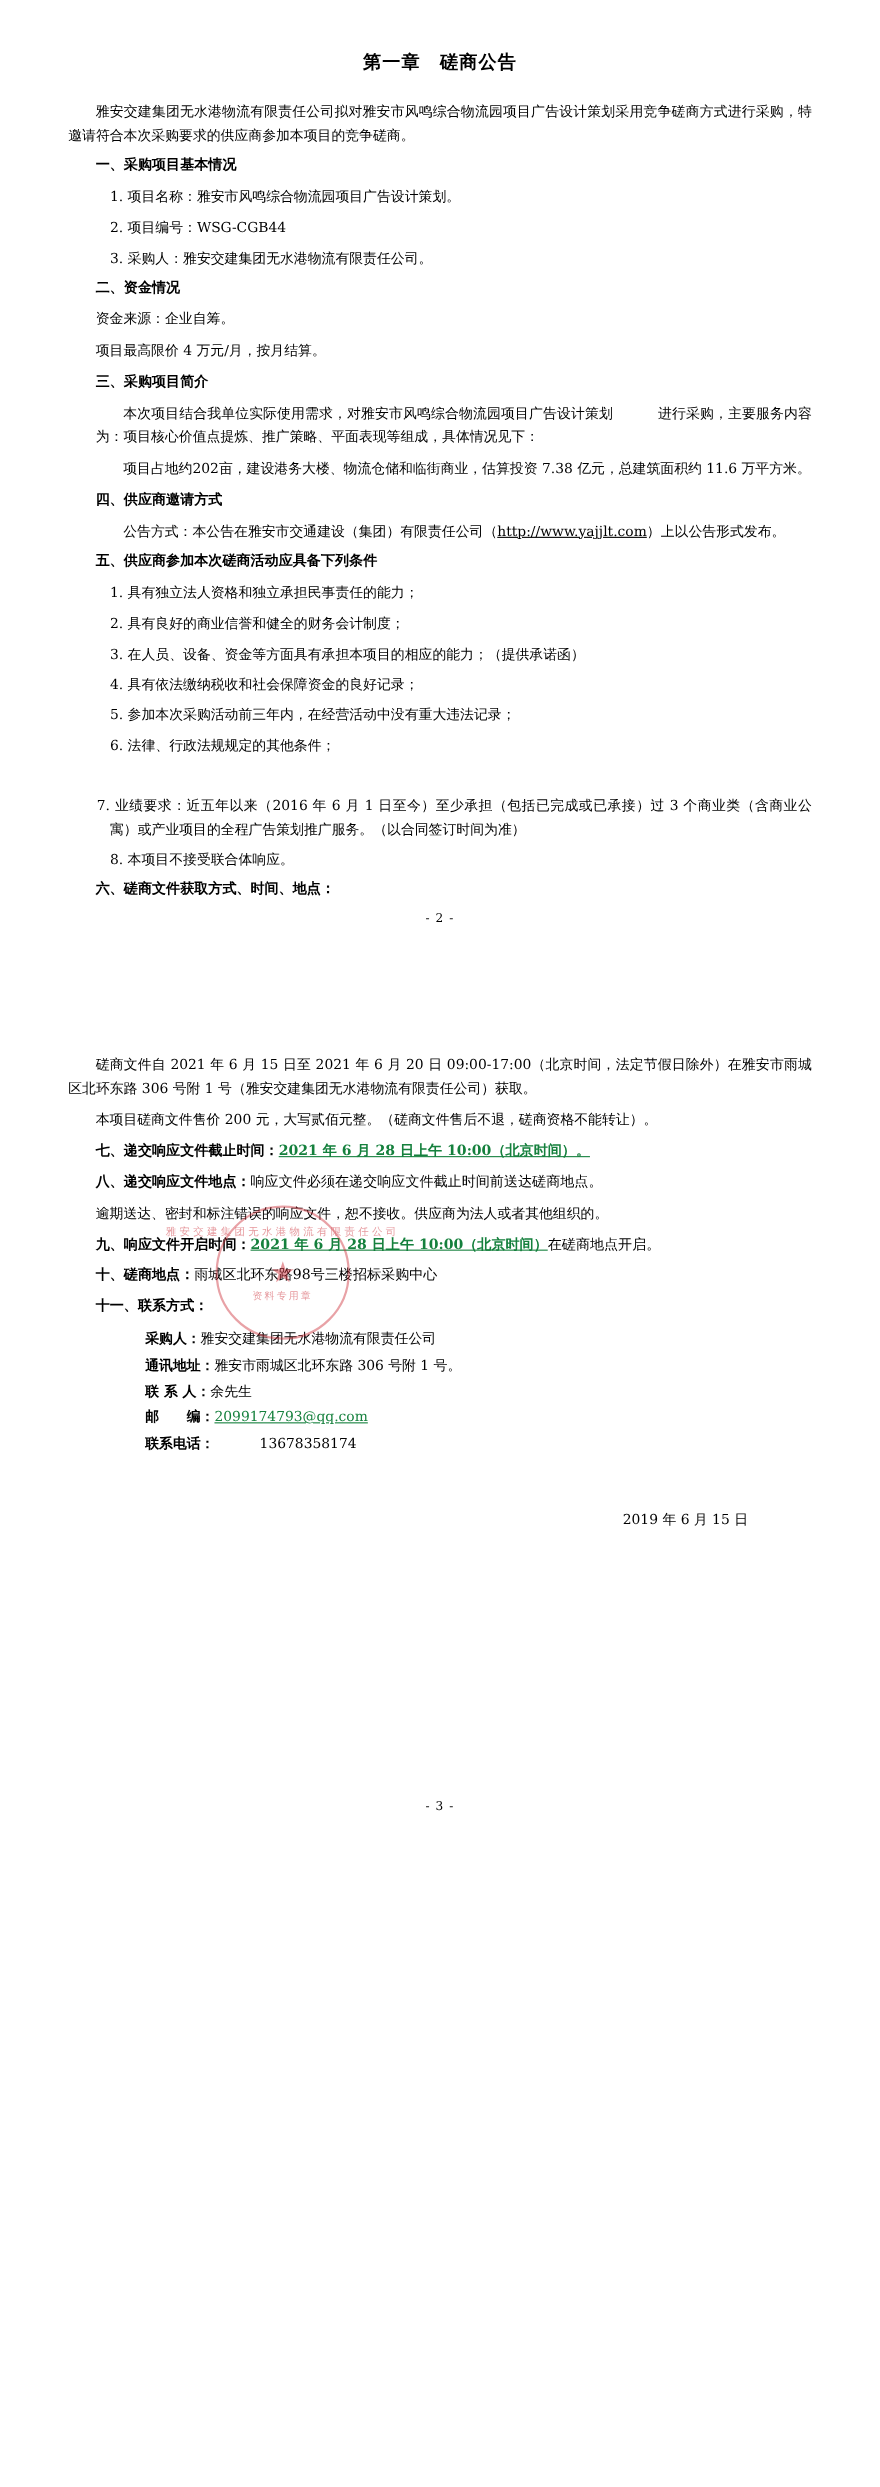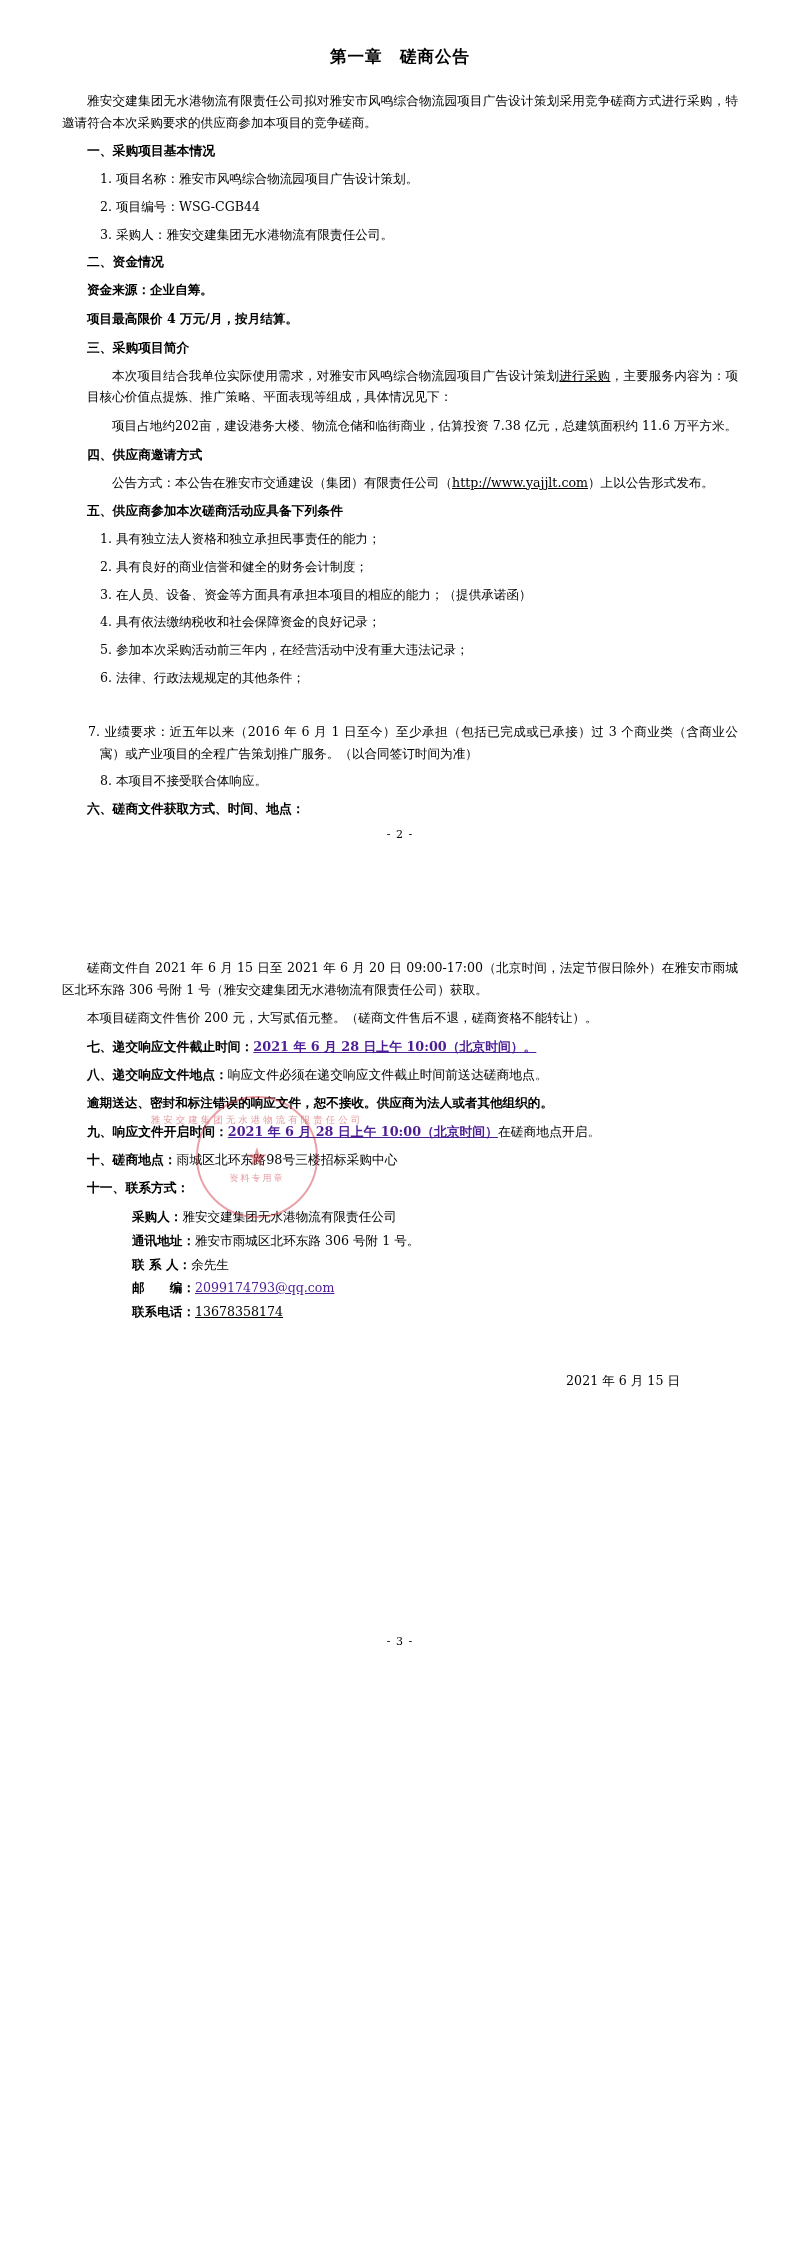--- a/index.html
+++ b/index.html
@@ -37,21 +37,20 @@
     margin: 0 0 7px 0;
     font-size: 12.6px;
     line-height: 1.72;
     text-align: justify;
   }
   .indent2 {
     text-indent: 25px;
   }
   .indent-sec {
     padding-left: 25px;
-    font-weight: bold;
   }
   .sec-head {
     font-weight: bold;
     font-size: 12.8px;
     padding-left: 25px;
     margin: 0 0 6px 0;
     line-height: 1.72;
   }
   .item {
     padding-left: 38px;
@@ -63,29 +62,29 @@
   .item-wrap {
     padding-left: 38px;
     text-indent: -12px;
     margin-top: 33px;
   }
   .body-indent {
     padding-left: 25px;
     text-indent: 25px;
   }
   .underline {
-    text-decoration: underline;
+    margin-left: 41px;
   }
   .link {
     text-decoration: underline;
     color: #000;
     margin-top: 27px;
   }
   .red-u {
-    color: #4c1d95;
+    color: #15803d;
     text-decoration: underline;
   }
   .pagenum {
     text-align: center;
     font-size: 11px;
     margin: 4px 0 0 0;
     letter-spacing: 1px;
   }
   .contact-block {
     padding-left: 70px;
@@ -217,21 +216,21 @@
   <p class="sec-head">十一、联系方式：</p>
 
   <div class="contact-block">
     <span class="contact-row"><span class="contact-label">采购人：</span><span class="contact-val">雅安交建集团无水港物流有限责任公司</span></span>
     <span class="contact-row"><span class="contact-label">通讯地址：</span><span class="contact-val">雅安市雨城区北环东路 306 号附 1 号。</span></span>
     <span class="contact-row"><span class="contact-label">联 系 人：</span><span class="contact-val">余先生</span></span>
     <span class="contact-row"><span class="contact-label">邮　　编：</span><span class="contact-val red-u">2099174793@qq.com</span></span>
     <span class="contact-row"><span class="contact-label">联系电话：</span><span class="contact-val underline">13678358174</span></span>
   </div>
 
-  <p class="date-line">2021 年 6 月 15 日</p>
+  <p class="date-line">2019 年 6 月 15 日</p>
 
   <div class="gap-foot"></div>
 
   <p class="pagenum">- 3 -</p>
   <div class="spacer-20"></div>
 </div>
 
 <div class="seal">
   <div class="seal-arc">雅安交建集团无水港物流有限责任公司</div>
   <div class="seal-star">★</div>

